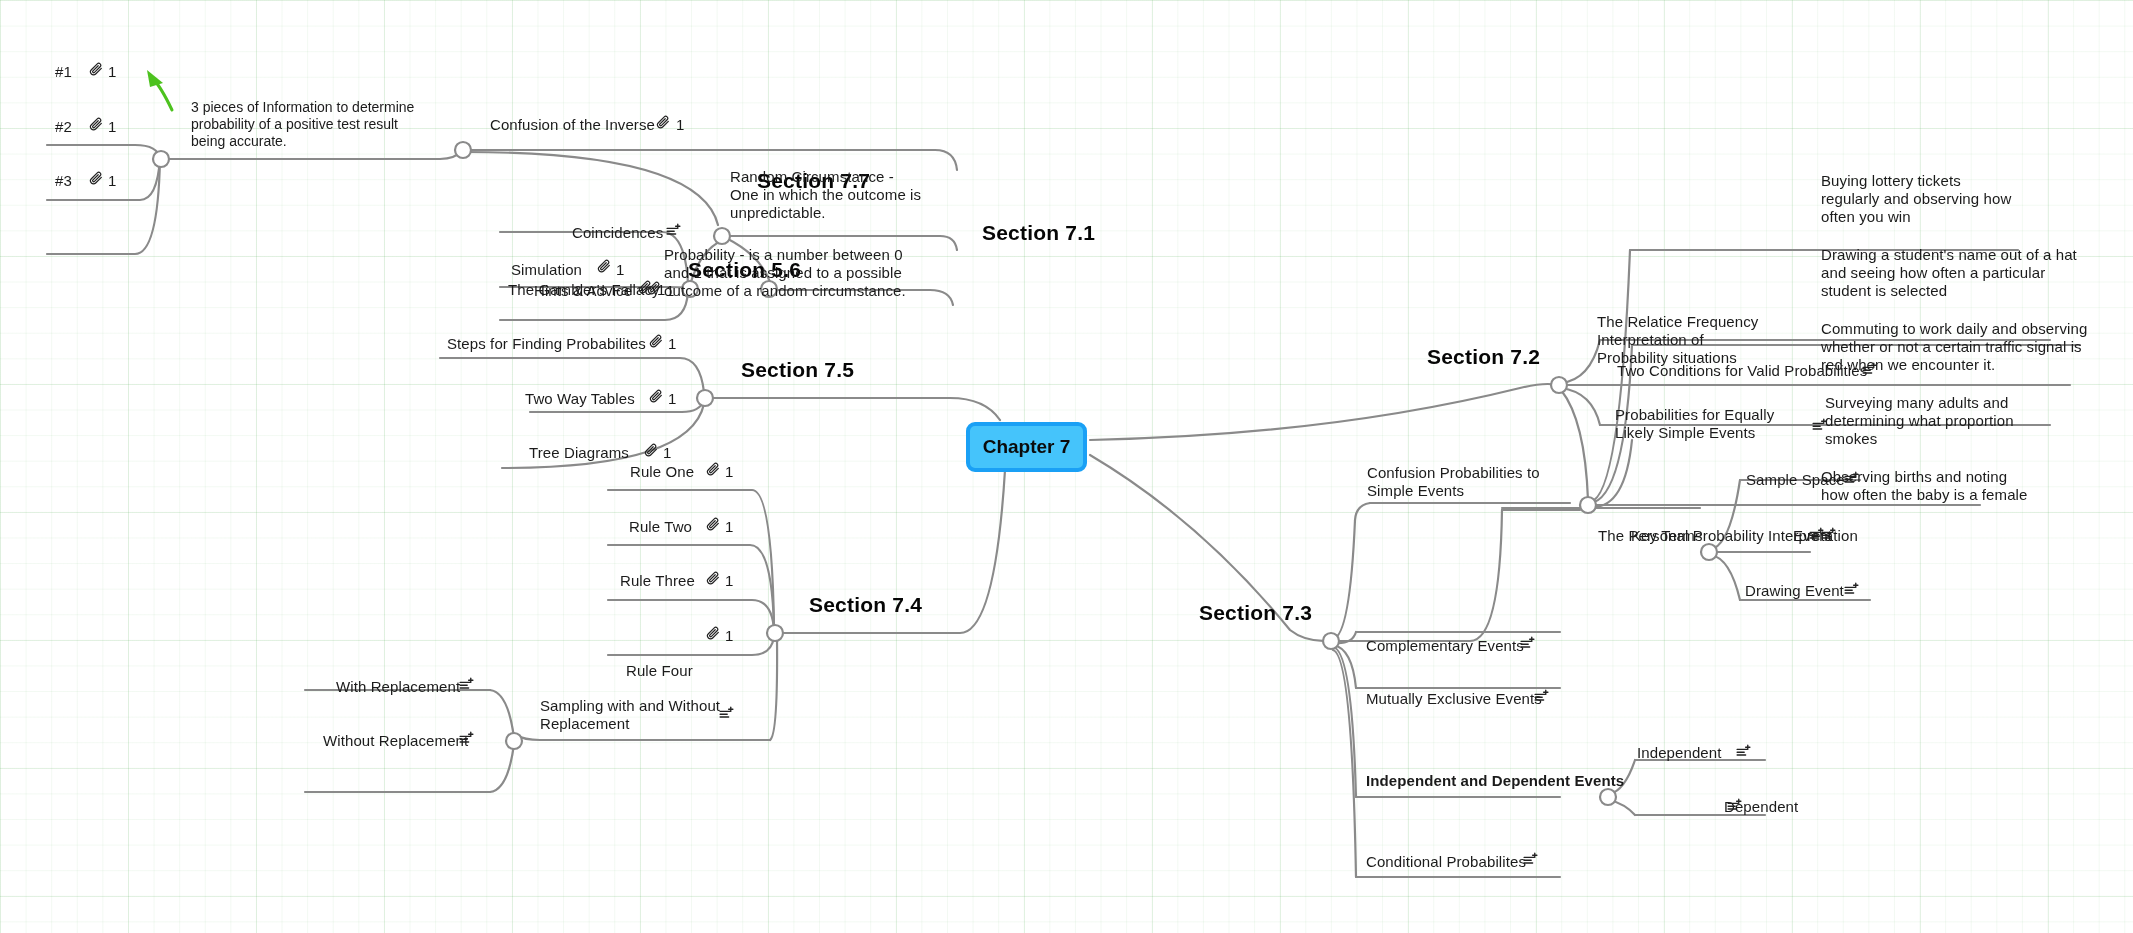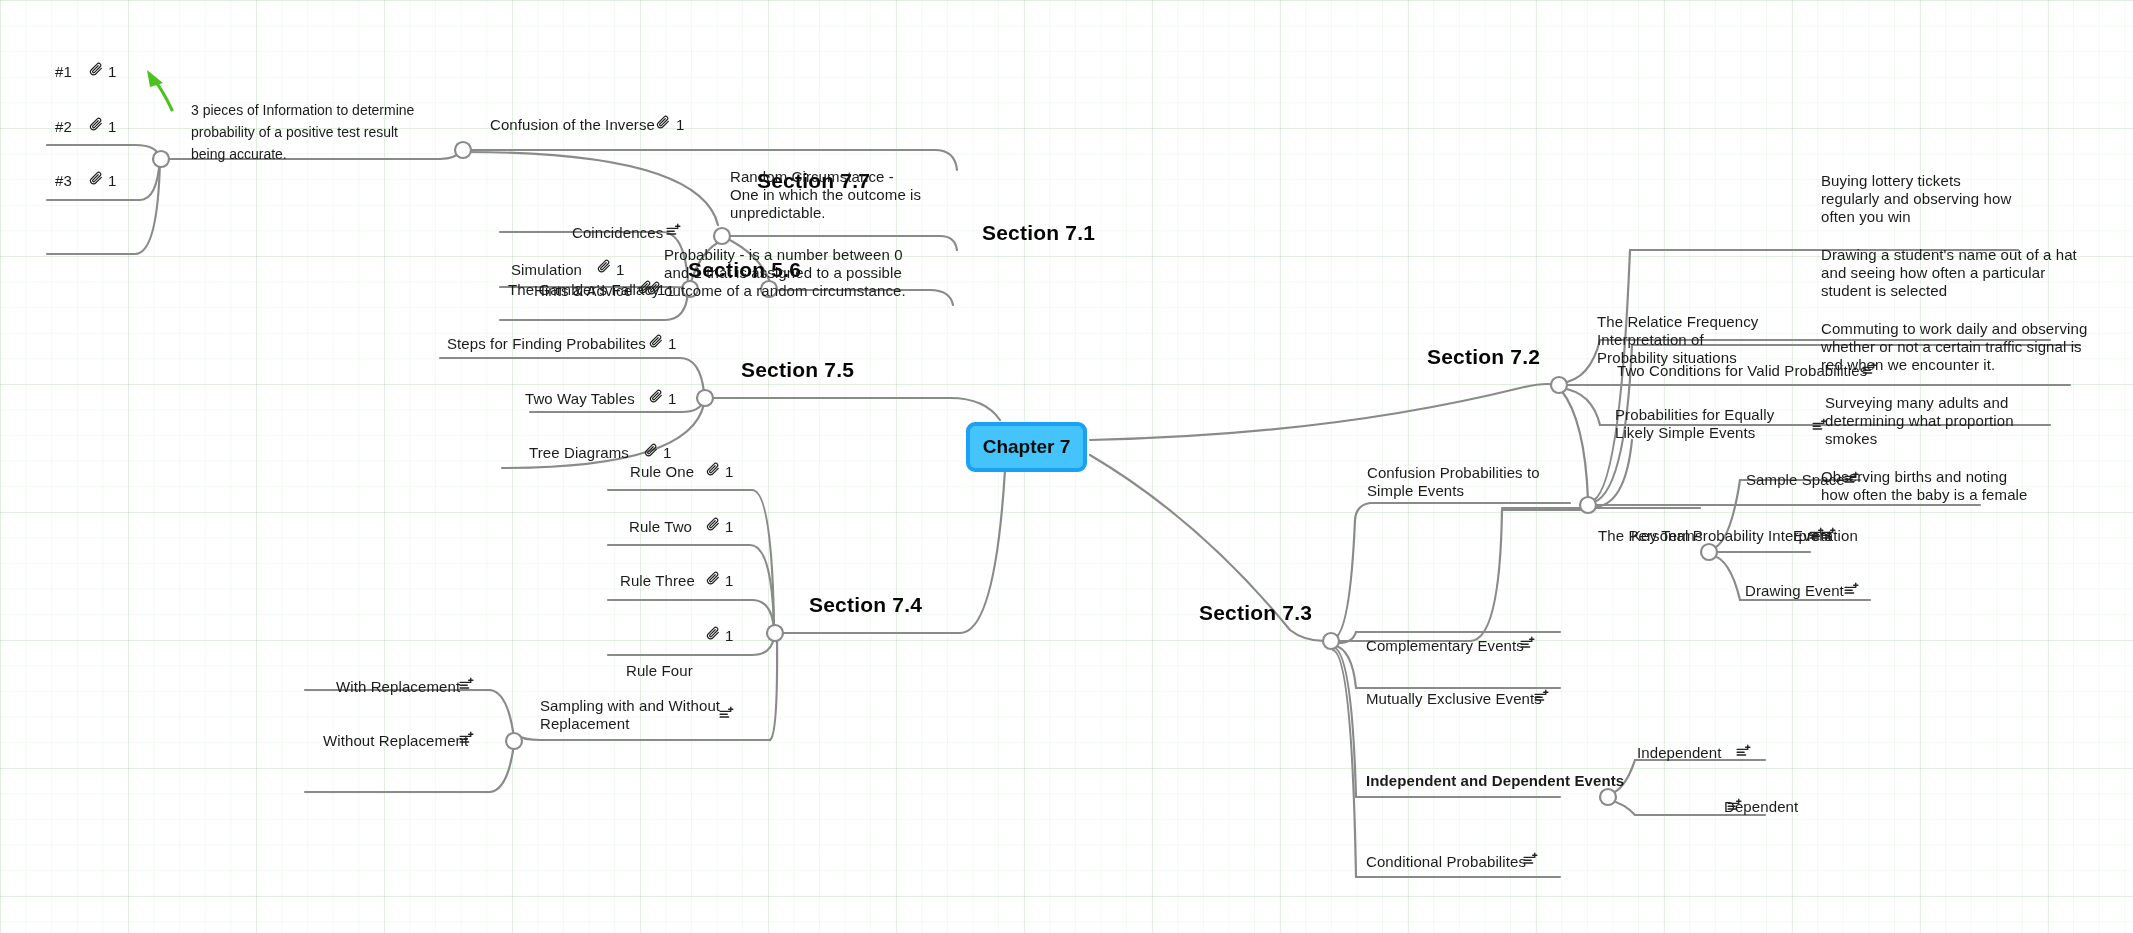--- a/index.html
+++ b/index.html
@@ -29,21 +29,21 @@
     white-space:pre-line;
     letter-spacing:.1px;
   }
   .lbl.w1{white-space:nowrap;}
   .sect{
     position:absolute;
     font-weight:bold;font-size:21px;line-height:24px;
     color:#060606;white-space:nowrap;letter-spacing:.2px;
   }
   .annot{
-    position:absolute;font-size:14px;line-height:22px;color:#1b1b1b;
+    position:absolute;font-size:14px;line-height:17px;color:#1b1b1b;
   }
   
   #root{
     position:absolute;left:966px;top:422px;width:121px;height:50px;
     background:#45c4fb;border:4px solid #1aa0f5;border-radius:9px;
     display:flex;align-items:center;justify-content:center;
     font-weight:bold;font-size:19px;color:#0b0b0b;box-sizing:border-box;
   }
   
   .ico{position:absolute;display:inline-block;}

